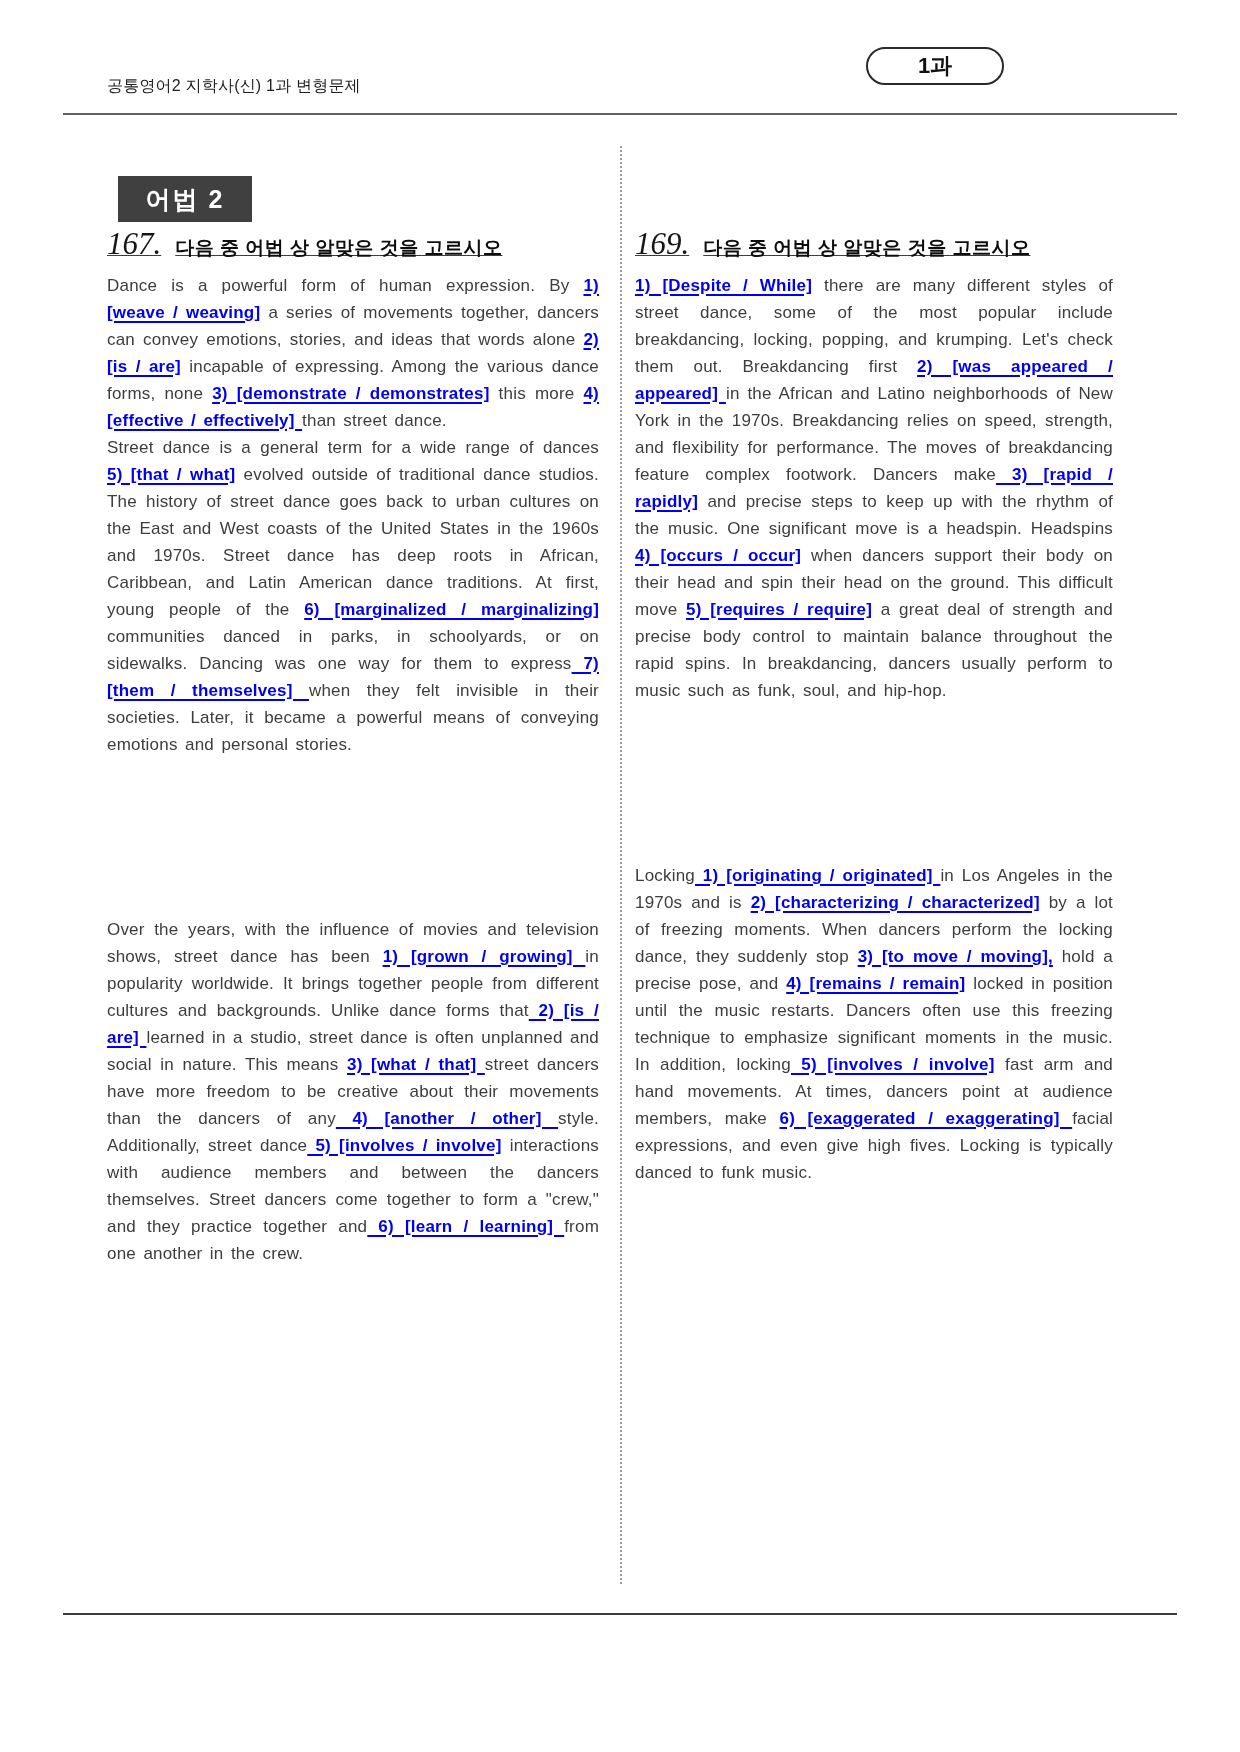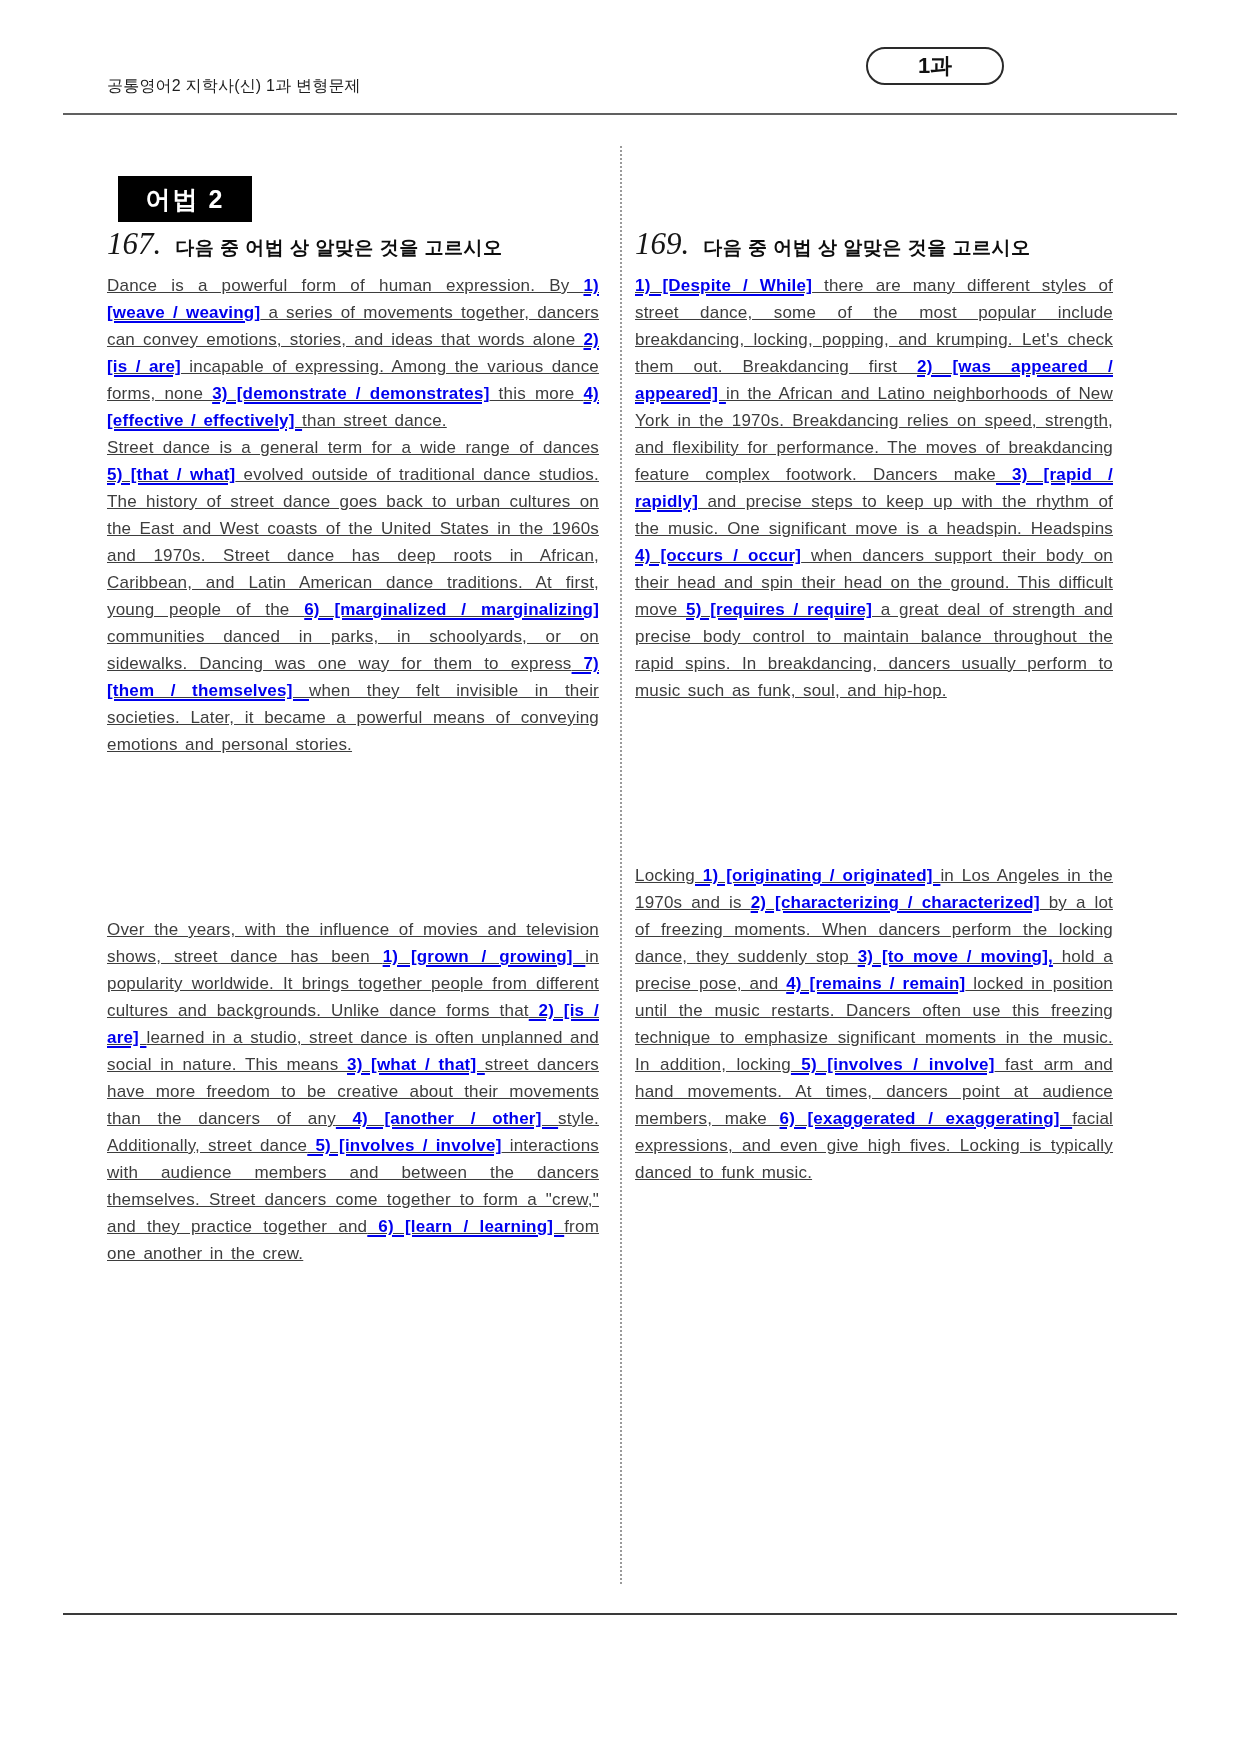--- a/index.html
+++ b/index.html
@@ -27,55 +27,55 @@
   }
   .top-rule {
     position: absolute; top: 113px; left: 63px; width: 1114px;
     border-top: 2px solid #606060;
   }
 
   
   .section-badge {
     position: absolute; top: 176px; left: 118px;
     min-width: 134px; height: 46px; box-sizing: border-box;
-    background: #000000; color: #ffffff;
+    background: #404040; color: #ffffff;
     display: inline-flex; align-items: center; justify-content: center;
     font-size: 25px; font-weight: bold; padding: 0 24px;
     letter-spacing: 2px;
   }
 
   
   .v-divider {
     position: absolute; left: 620px; top: 146px; height: 1438px;
     border-left: 2px dotted #9a9a9a;
   }
   .columns {
     position: absolute; top: 226px; left: 107px; width: 1014px;
     display: flex;
   }
   .col { box-sizing: border-box; }
   .col-left  { width: 492px; }
   .col-right { width: 478px; margin-left: 36px; }
 
   
   .question + .question { margin-top: 158px; }
-  .q-head { margin-bottom: 10px; white-space: nowrap; }
+  .q-head { margin-bottom: 10px; white-space: nowrap; text-decoration: underline; }
   .q-number {
     font-family: "Liberation Serif", serif;
     font-style: italic; font-size: 31px; color: #161616;
     margin-right: 14px;
   }
   .q-prompt {
     font-size: 19px; font-weight: bold; color: #0d0d0d;
     letter-spacing: 0.5px;
   }
   .q-body {
     margin: 0; font-size: 17px; line-height: 27px;
     text-align: justify; color: #3d3d3d;
-    word-spacing: 2.5px; letter-spacing: 0.2px; text-decoration: underline;
+    word-spacing: 2.5px; letter-spacing: 0.2px;
   }
   .choice {
     color: #0000ee; font-weight: bold;
     text-decoration: underline;
     text-decoration-color: #0000ee;
     text-decoration-thickness: 2px;
     text-underline-offset: 3px;
   }
 
   

